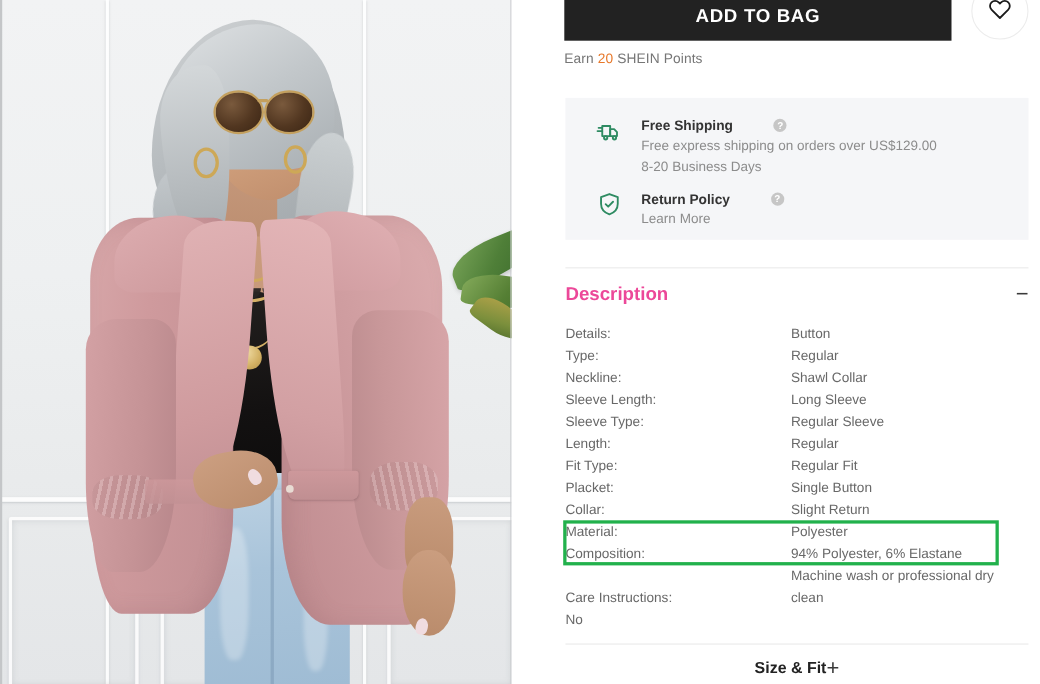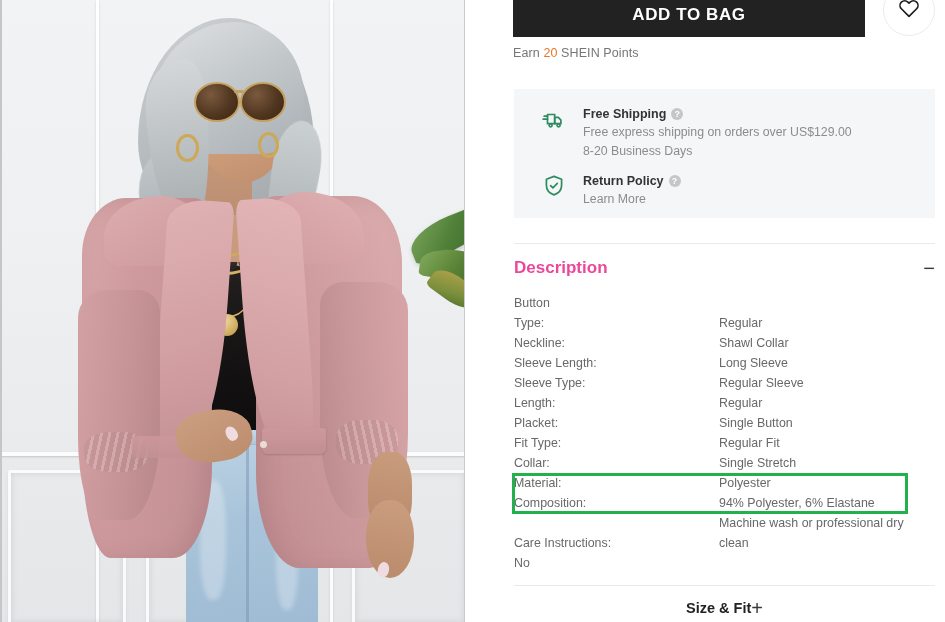--- a/index.html
+++ b/index.html
@@ -385,20 +385,21 @@
     flex: none;
     display: block;
   }
   .ship-title {
     font-size: 12.5px;
     font-weight: bold;
     color: #333333;
     display: flex;
     align-items: center;
     line-height: 16px;
+    gap: 32px;
   }
   .help-icon {
     display: inline-block;
     width: 12px; height: 12px;
     margin-left: 5px;
     border-radius: 50%;
     background: #c6c6c6;
     color: #ffffff;
     font-size: 9px;
     font-weight: bold;
@@ -625,20 +626,21 @@
 
   <div class="divider-line" style="top:243px;"></div>
 
   <div id="description-header">
     <span id="description-title">Description</span>
     <span class="acc-toggle">−</span>
   </div>
 
   <div id="spec-table">
     <div class="spec-row">
+      <span class="spec-key">Details:</span>
       <span class="spec-val">Button</span>
     </div>
     <div class="spec-row">
       <span class="spec-key">Type:</span>
       <span class="spec-val">Regular</span>
     </div>
     <div class="spec-row">
       <span class="spec-key">Neckline:</span>
       <span class="spec-val">Shawl Collar</span>
     </div>
@@ -648,30 +650,30 @@
     </div>
     <div class="spec-row">
       <span class="spec-key">Sleeve Type:</span>
       <span class="spec-val">Regular Sleeve</span>
     </div>
     <div class="spec-row">
       <span class="spec-key">Length:</span>
       <span class="spec-val">Regular</span>
     </div>
     <div class="spec-row">
+      <span class="spec-key">Fit Type:</span>
+      <span class="spec-val">Regular Fit</span>
+    </div>
+    <div class="spec-row">
       <span class="spec-key">Placket:</span>
       <span class="spec-val">Single Button</span>
     </div>
     <div class="spec-row">
-      <span class="spec-key">Fit Type:</span>
-      <span class="spec-val">Regular Fit</span>
-    </div>
-    <div class="spec-row">
       <span class="spec-key">Collar:</span>
-      <span class="spec-val">Single Stretch</span>
+      <span class="spec-val">Slight Return</span>
     </div>
     <div class="spec-row">
       <span class="spec-key">Material:</span>
       <span class="spec-val">Polyester</span>
     </div>
     <div class="spec-row">
       <span class="spec-key">Composition:</span>
       <span class="spec-val">94% Polyester, 6% Elastane</span>
     </div>
     <div class="spec-row tall">

